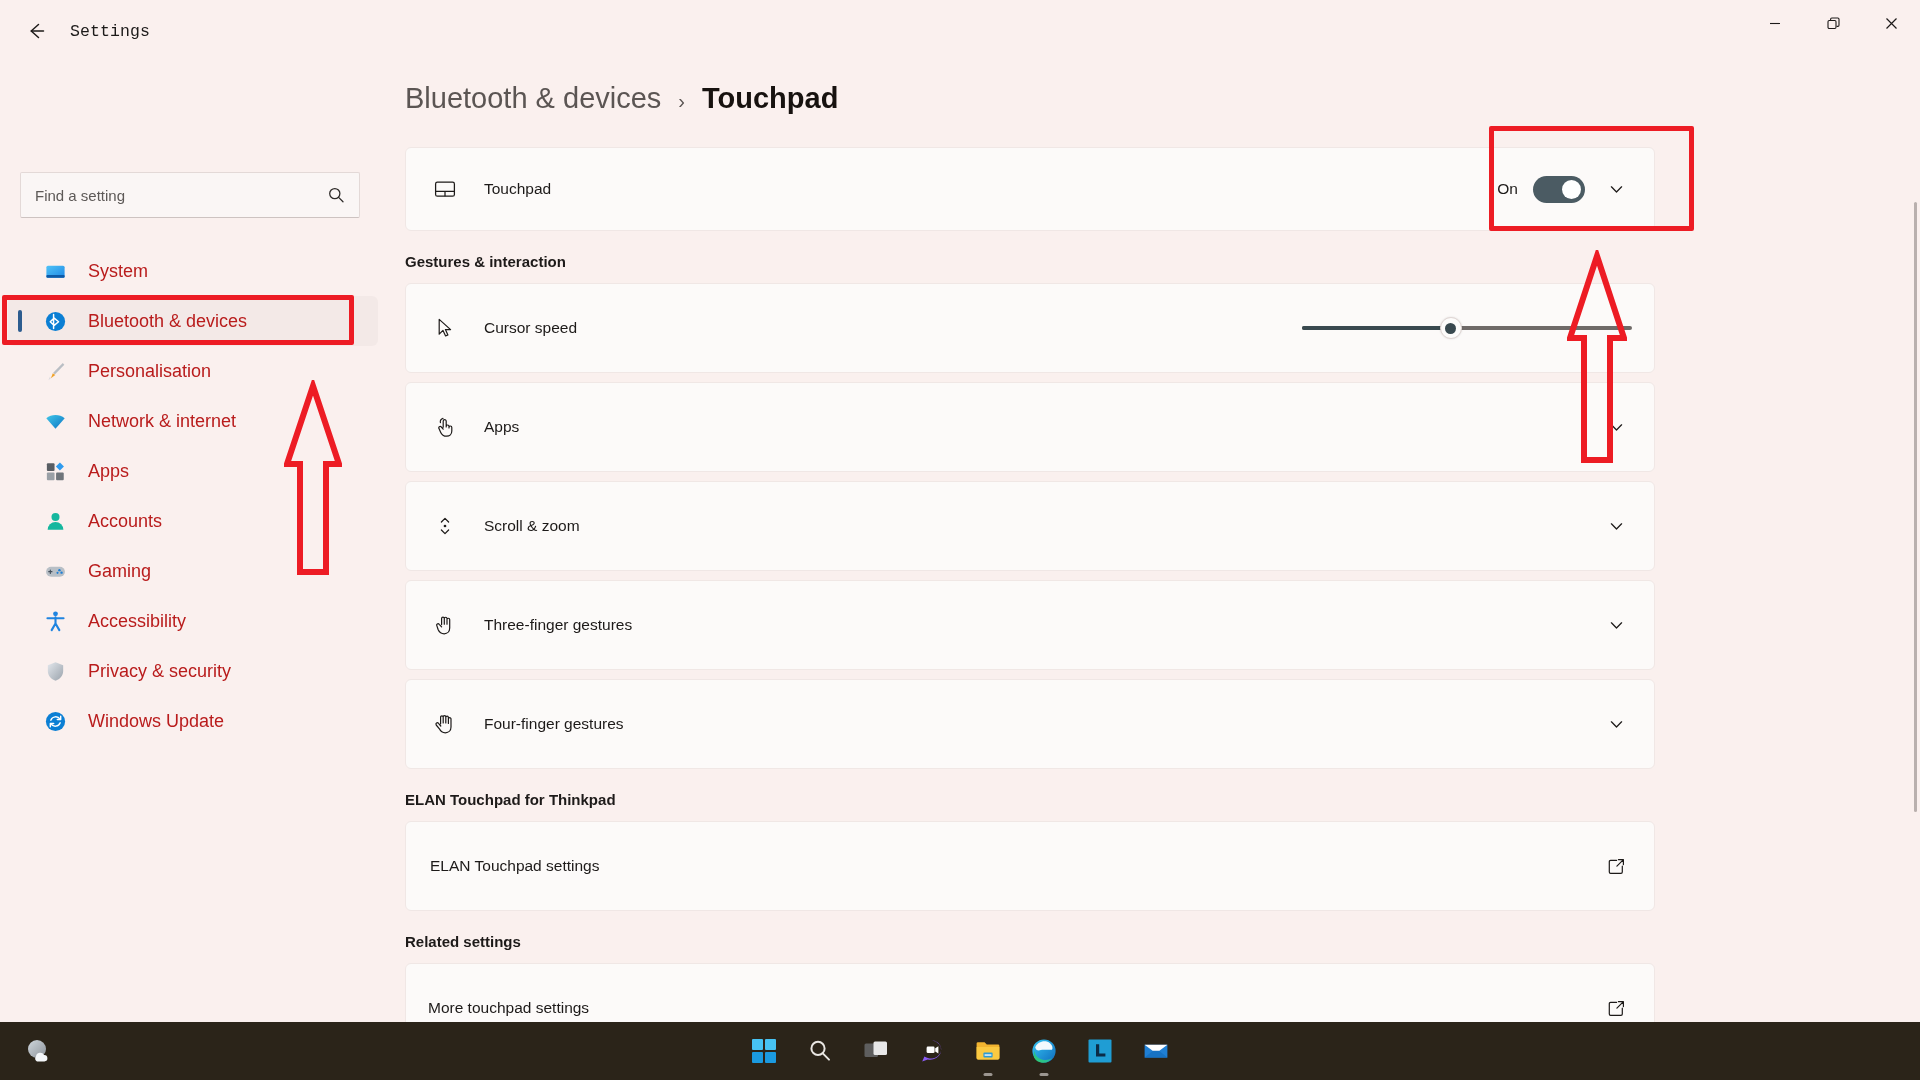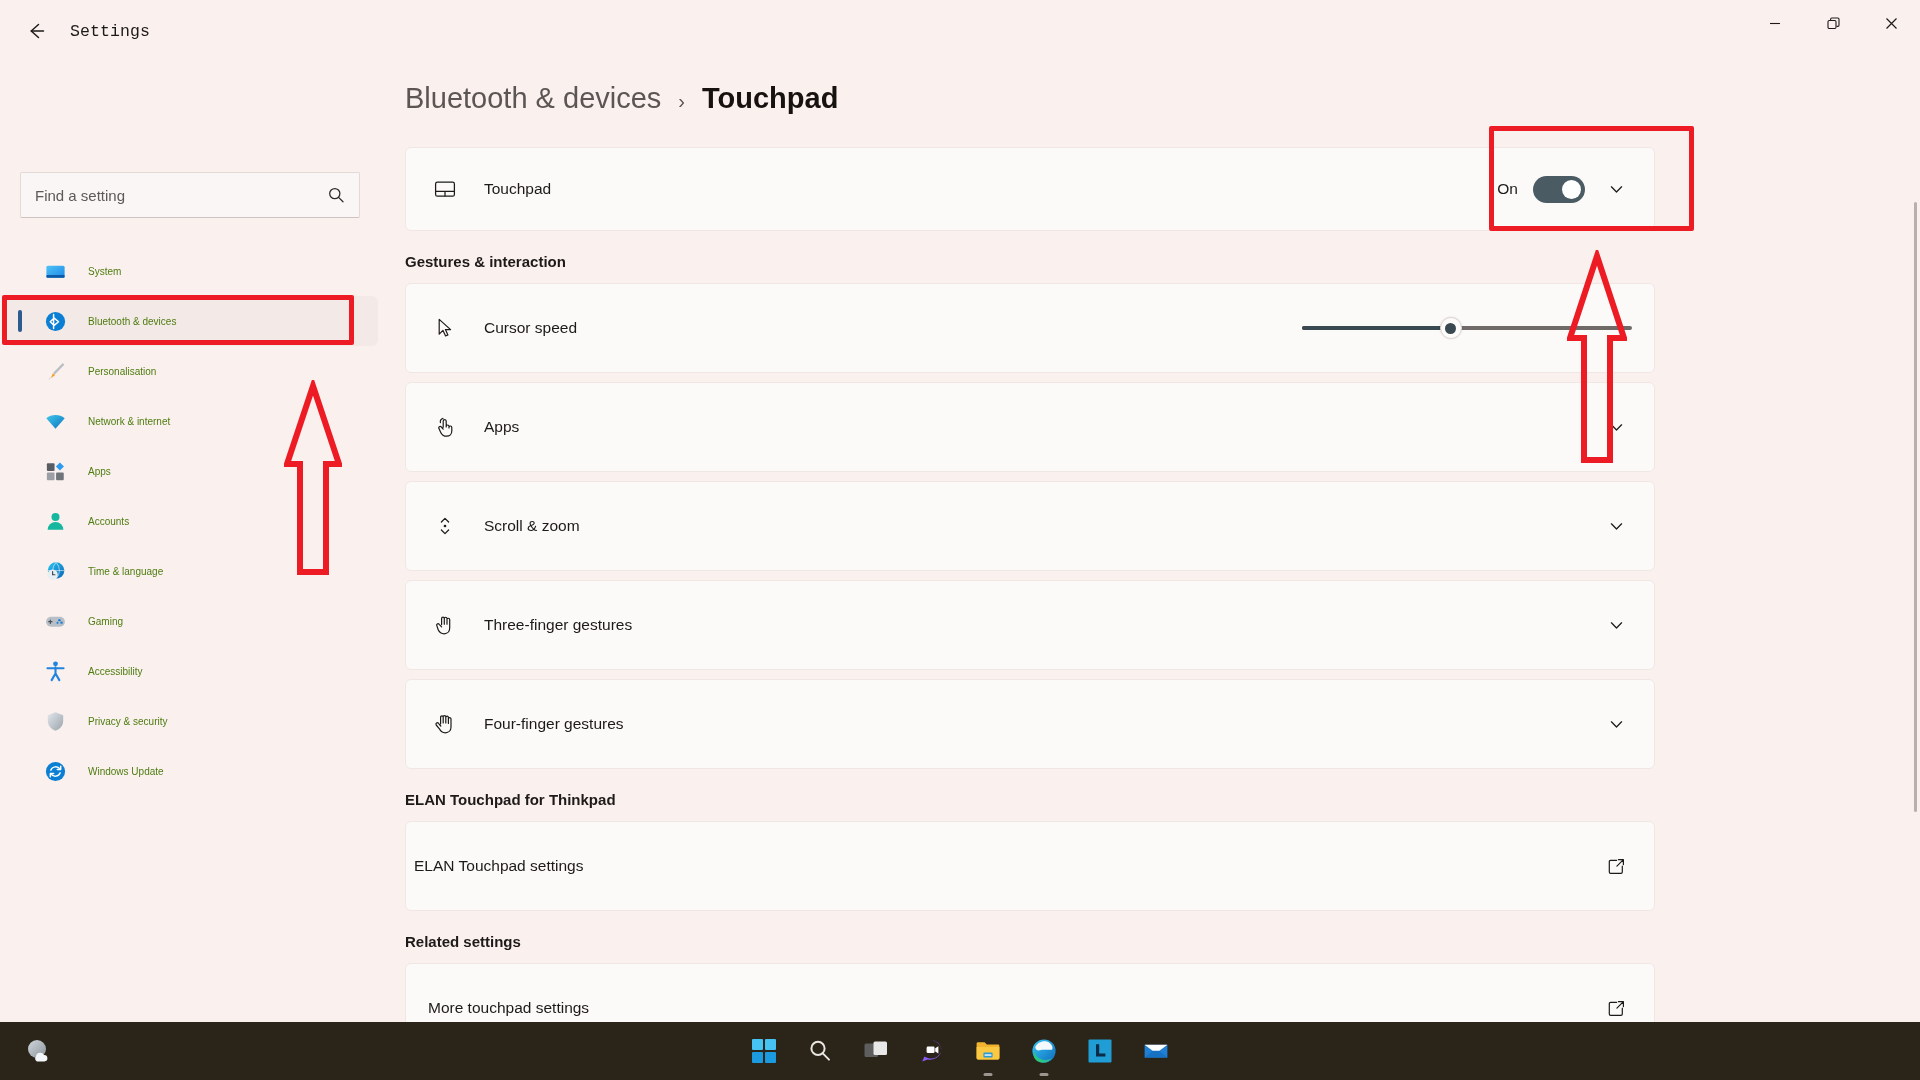--- a/index.html
+++ b/index.html
@@ -57,21 +57,21 @@
   }
   .nav-item.selected { background: #f3e9e7; }
   .nav-item.selected::before {
     content: ""; position: absolute; left: 10px; top: 14px;
     width: 4px; height: 22px; border-radius: 3px; background: #2c5c8f;
   }
   .nav-ico {
     width: 26px; height: 26px; display: flex; align-items: center; justify-content: center;
     margin-right: 20px;
   }
-  .nav-label { font-size: 10px; color: #4d7c0f; }
+  .nav-label { font-size: 18px; color: #b91c1c; }
 
   
   .main {
     position: absolute; top: 62px; left: 405px; width: 1515px; height: 960px;
     overflow: hidden;
   }
   .breadcrumb {
     margin: 20px 0 0 0; display: flex; align-items: baseline;
     font-size: 29px; padding-left: 0;
   }
@@ -264,37 +264,20 @@
     <div class="nav-item">
       <span class="nav-ico">
         <svg width="23" height="23" viewBox="0 0 24 24">
           <circle cx="12" cy="7.2" r="4.2" fill="#15b79e"></circle>
           <path d="M3.8 20.6 a8.2 8.2 0 0 1 16.4 0 Z" fill="#15b79e"></path>
         </svg>
       </span>
       <span class="nav-label">Accounts</span>
     </div>
 
-    <div class="nav-item">
-      <span class="nav-ico">
-        <svg width="23" height="23" viewBox="0 0 24 24">
-          <defs>
-              <linearGradient id="gglobe" x1="0" y1="0" x2="1" y2="1">
-            <stop offset="0" stop-color="#2bc4f3"></stop>
-                <stop offset="1" stop-color="#0b63b5"></stop>
-              </linearGradient>
-            </defs>
-          <circle cx="12.6" cy="11" r="8.6" fill="url(#gglobe)"></circle>
-          <path d="M4.2 11 H21 M12.6 2.5 A12 12 0 0 1 12.6 19.5 A12 12 0 0 1 12.6 2.5" fill="none" stroke="#ffffff" stroke-width=".75" opacity=".75"></path>
-          <circle cx="9" cy="15.4" r="5.4" fill="#e9eef3"></circle>
-          <path d="M9 12 V15.4 H11.4" fill="none" stroke="#3c4550" stroke-width="1.2" stroke-linecap="round"></path>
-        </svg>
-      </span>
-      <span class="nav-label">Time &amp; language</span>
-    </div>
 
     <div class="nav-item">
       <span class="nav-ico">
         <svg width="23" height="23" viewBox="0 0 24 24">
           <rect x="2.2" y="7" width="19.6" height="10.4" rx="5.2" fill="#b8bfc6"></rect>
           <path d="M6.6 10.5 V14 M4.9 12.2 H8.3" stroke="#45505c" stroke-width="1.2" stroke-linecap="round"></path>
           <circle cx="16.1" cy="10.6" r="1.25" fill="#1f7fd4"></circle>
           <circle cx="18.3" cy="13.2" r="1.25" fill="#1f7fd4"></circle>
           <circle cx="14.1" cy="13.4" r="1.1" fill="#1f7fd4"></circle>
         </svg>
@@ -462,21 +445,21 @@
       <span class="chev">
         <svg width="17" height="17" viewBox="0 0 17 17">
           <path d="M3.4 5.8 L8.5 11 L13.6 5.8" fill="none" stroke="#1d1a19" stroke-width="1.25" stroke-linecap="round" stroke-linejoin="round"></path>
         </svg>
       </span>
     </span>
   </div>
 
   <div class="section-head">ELAN Touchpad for Thinkpad</div>
   <div class="card row">
-    <span class="lbl" style="margin-left:8px;">ELAN Touchpad settings</span>
+    <span class="lbl" style="margin-left:24px;">ELAN Touchpad settings</span>
     <span class="right">
       <span class="chev">
         <svg width="19" height="19" viewBox="0 0 19 19">
           <path d="M9.6 3.4 H3.6 a1.3 1.3 0 0 0-1.3 1.3 V15 a1.3 1.3 0 0 0 1.3 1.3 H14
                    a1.3 1.3 0 0 0 1.3-1.3 V9.2" fill="none" stroke="#1d1a19" stroke-width="1.2" stroke-linecap="round" stroke-linejoin="round"></path>
           <path d="M11.4 2.6 H16.4 V7.6 M16.4 2.6 L9.9 9.1" fill="none" stroke="#1d1a19" stroke-width="1.2" stroke-linecap="round" stroke-linejoin="round"></path>
         </svg>
       </span>
     </span>
   </div>

